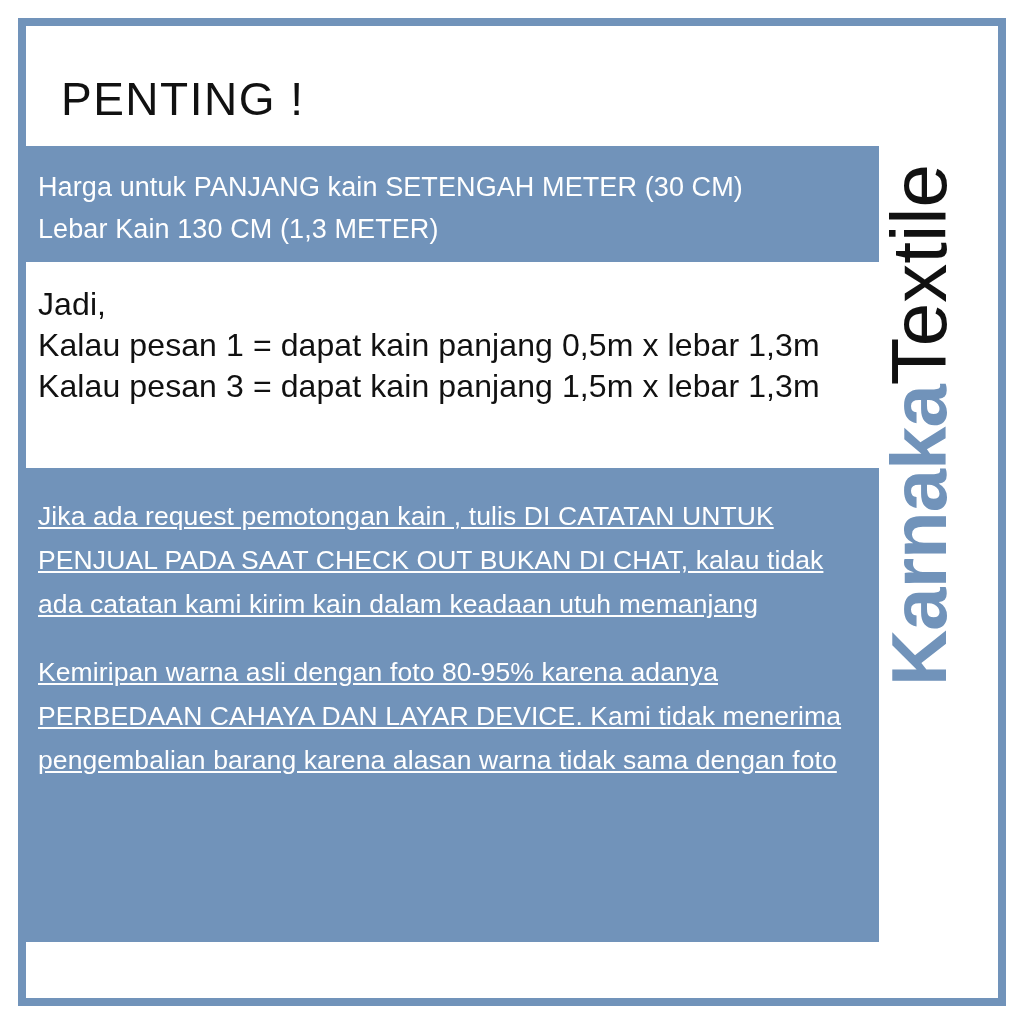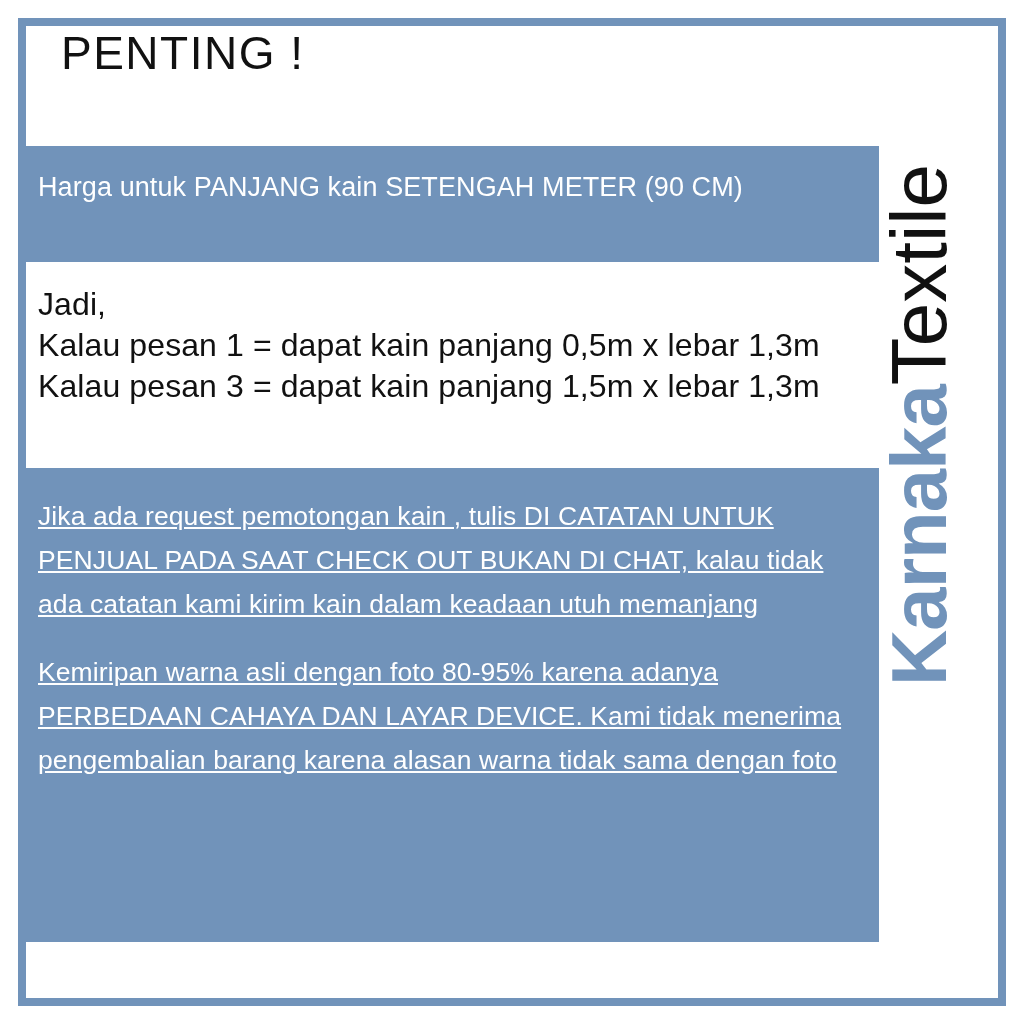--- a/index.html
+++ b/index.html
@@ -47,21 +47,21 @@
   }
 
   .title-block {
     position: absolute;
     left: 0;
     top: 0;
     width: 853px;
     height: 100px;
     background: #ffffff;
     display: flex;
-    align-items: flex-start;
+    align-items: flex-end;
   }
   .title-text {
     font-size: 46px;
     letter-spacing: 1.5px;
     color: #111111;
     font-weight: 400;
     padding-left: 35px;
     font-family: "Liberation Sans", sans-serif;
   }
 
@@ -161,21 +161,22 @@
 
   <div class="frame"></div>
 
   <div class="content">
 
     <div class="title-block">
       <div class="title-text">PENTING !</div>
     </div>
 
     <div class="band-price">
-      <div class="line">Harga untuk PANJANG kain SETENGAH METER (90 CM)</div>
+      <div class="line">Harga untuk PANJANG kain SETENGAH METER (30 CM)</div>
+      <div class="line">Lebar Kain 130 CM (1,3 METER)</div>
     </div>
 
     <div class="block-jadi">
       <div class="line">Jadi,</div>
       <div class="line">Kalau pesan 1 = dapat kain panjang 0,5m x lebar 1,3m</div>
       <div class="line">Kalau pesan 3 = dapat kain panjang 1,5m x lebar 1,3m</div>
     </div>
 
     <div class="block-notice">
       <p>Jika ada request pemotongan kain , tulis DI CATATAN UNTUK PENJUAL PADA SAAT CHECK OUT BUKAN DI CHAT, kalau tidak ada catatan kami kirim kain dalam keadaan utuh memanjang</p>

